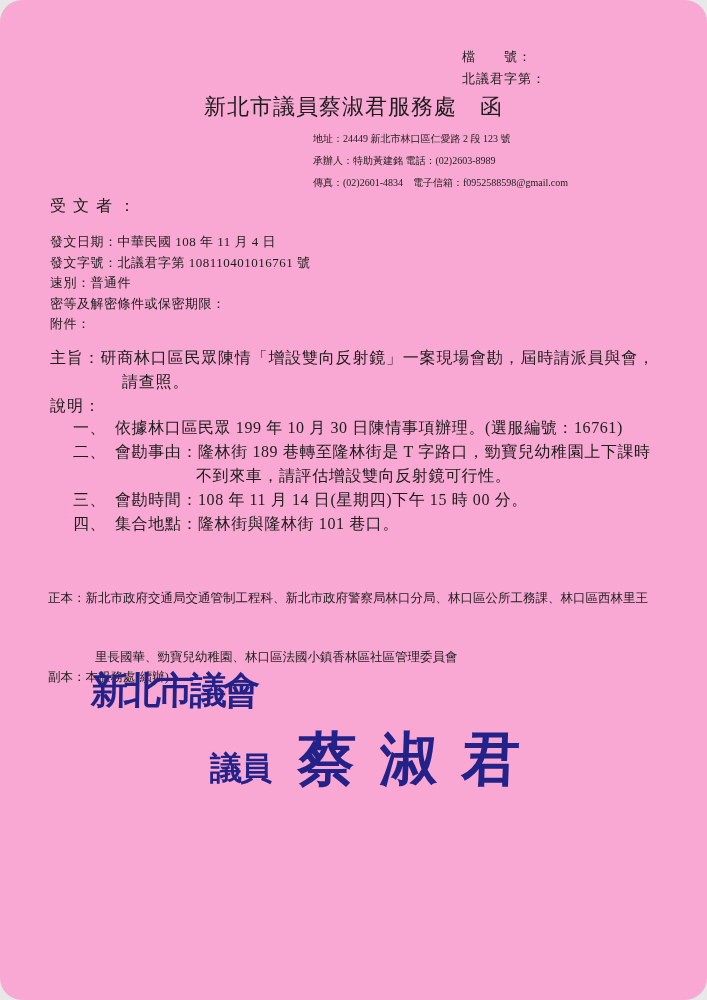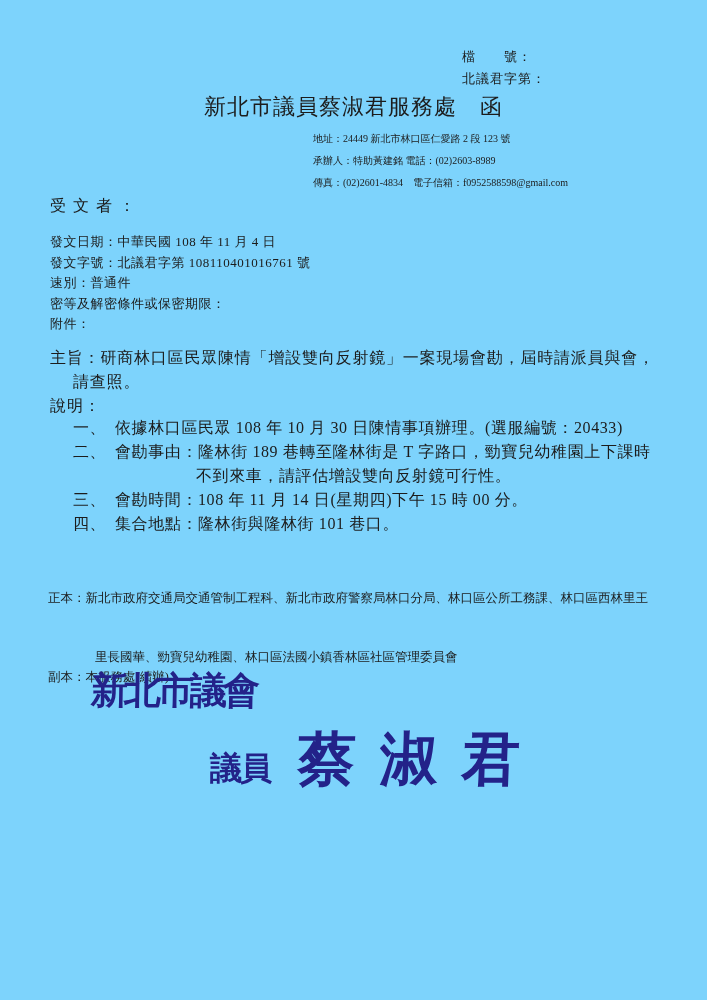--- a/index.html
+++ b/index.html
@@ -1,24 +1,25 @@
 <!DOCTYPE html>
 <html><head>
 <meta charset="utf-8">
 <style>
   html, body { margin: 0; padding: 0; background: #e8e8e8; }
   .page {
     position: relative;
     width: 707px;
     height: 1000px;
     margin: 0 auto;
-    background: #7dd3fc;
+    background: #f9a8d4;
     font-family: "Liberation Serif", "DejaVu Serif", serif;
     color: #1c1c1c;
     overflow: hidden;
+    border-radius: 22px;
   }
   .archive-block {
     position: absolute; top: 46px; left: 462px;
     font-size: 13px; line-height: 22px; letter-spacing: 1px;
   }
   .doc-title {
     position: absolute; top: 92px; left: 0; width: 707px;
     text-align: center; font-size: 22px; letter-spacing: 1px;
     font-weight: 500; white-space: nowrap;
   }
@@ -32,21 +33,21 @@
   }
   .meta-block {
     position: absolute; top: 232px; left: 50px;
     font-size: 13px; line-height: 20.5px; letter-spacing: 0.5px; white-space: nowrap;
   }
   .subject-block {
     position: absolute; top: 346px; left: 50px; width: 630px;
     font-size: 16px; line-height: 24px; letter-spacing: 0.8px;
   }
   .subject-line { white-space: nowrap; }
-  .subject-cont { margin-left: 23px; }
+  .subject-cont { margin-left: 72px; }
   .explain-label {
     position: absolute; top: 394px; left: 50px;
     font-size: 16px; line-height: 24px; letter-spacing: 1px; text-align: center;
   }
   .items-block {
     position: absolute; top: 416px; left: 73px; width: 620px;
     font-size: 16px; line-height: 24px; letter-spacing: 0.6px;
   }
   .item { display: flex; align-items: flex-start; }
   .item-no { flex: 0 0 42px; white-space: nowrap; }
@@ -107,21 +108,21 @@
     <div class="subject-line"><span>主旨：</span><span>研商林口區民眾陳情「增設雙向反射鏡」一案現場會勘，屆時請派員與會，</span></div>
     <div class="subject-line subject-cont">請查照。</div>
   </div>
 
   <div class="explain-label">說明：</div>
 
   <div class="items-block">
     <div class="item">
       <span class="item-no">一、</span>
       <div class="item-content">
-        <div class="item-line">依據林口區民眾 108 年 10 月 30 日陳情事項辦理。(選服編號：20433)</div>
+        <div class="item-line">依據林口區民眾 199 年 10 月 30 日陳情事項辦理。(選服編號：16761)</div>
       </div>
     </div>
     <div class="item">
       <span class="item-no">二、</span>
       <div class="item-content">
         <div class="item-line">會勘事由：隆林街 189 巷轉至隆林街是 T 字路口，勁寶兒幼稚園上下課時</div>
         <div class="item-line deep">不到來車，請評估增設雙向反射鏡可行性。</div>
       </div>
     </div>
     <div class="item">

